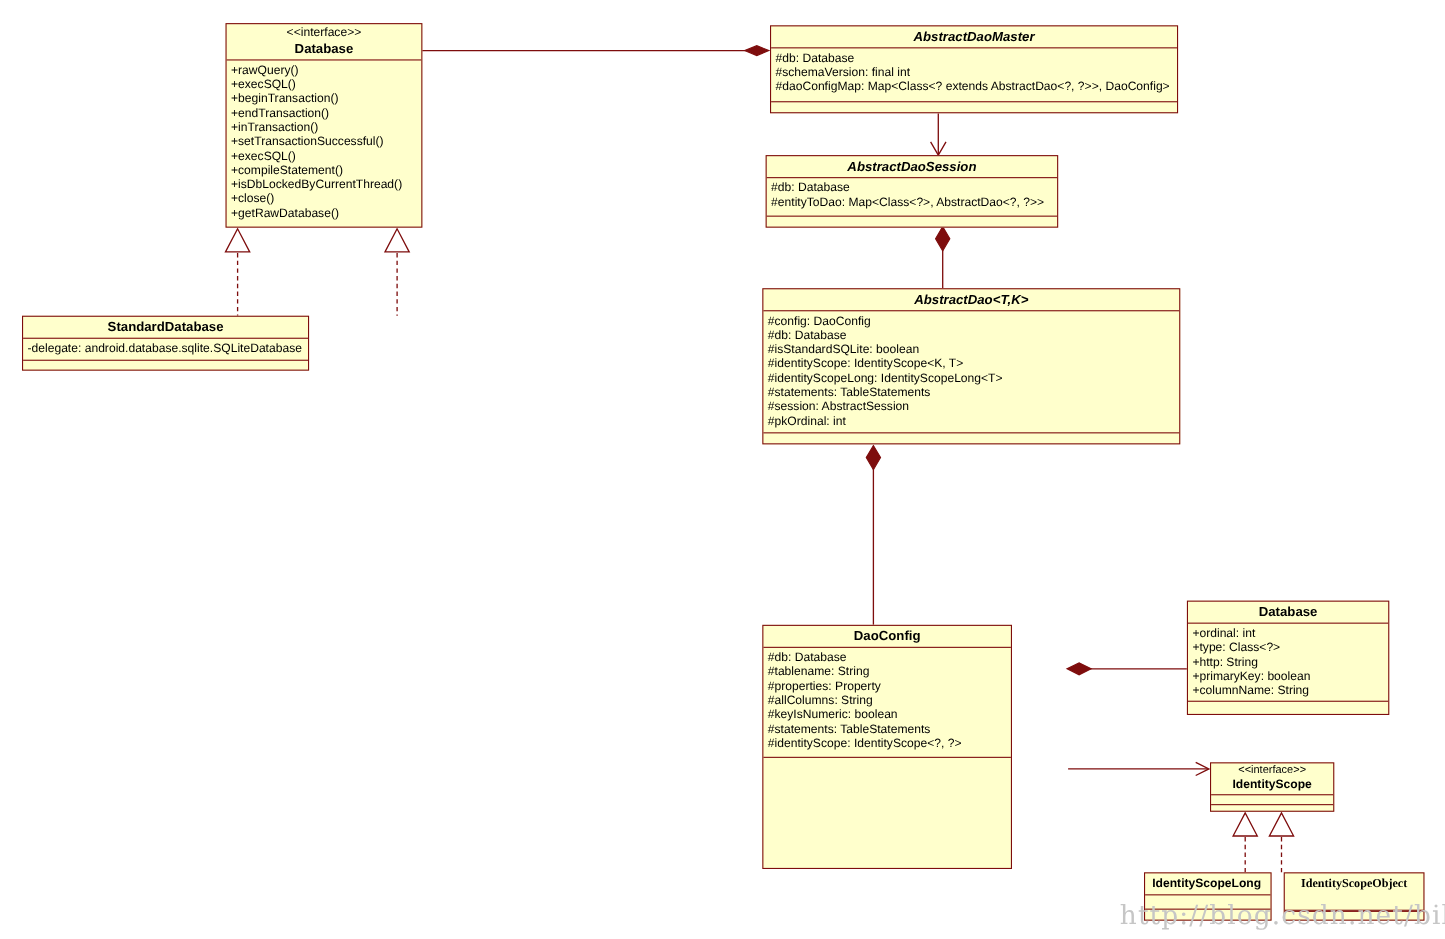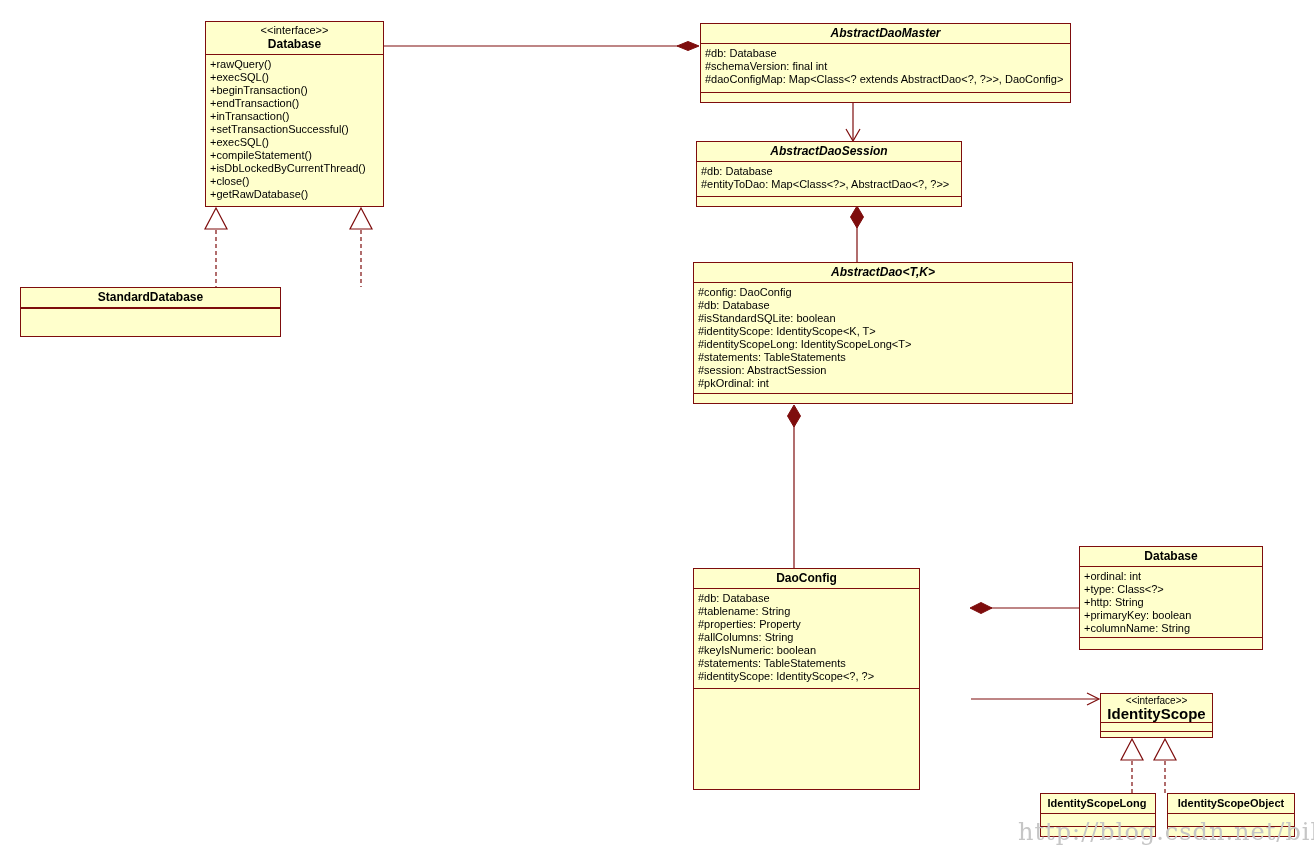--- a/index.html
+++ b/index.html
@@ -136,20 +136,23 @@
         <div class="uml-line">#session: AbstractSession</div>
         <div class="uml-line">#pkOrdinal: int</div>
       </div>
     <div class="cmp-empty" style="height:9px;"></div>
   </div>
 
   <div class="uml-class" style="left:20px; top:287px; width:261px; height:50px;">
     <div class="uml-title">
       <div class="uml-name">StandardDatabase</div>
     </div>
+    <div class="uml-members">
+        <div class="uml-line">-delegate: android.database.sqlite.SQLiteDatabase</div>
+      </div>
     <div class="cmp-empty" style="height:8px;"></div>
   </div>
 
 
   <div class="uml-class" style="left:693px; top:568px; width:227px; height:222px;">
     <div class="uml-title">
       <div class="uml-name">DaoConfig</div>
     </div>
     <div class="uml-members" style="flex:0 0 auto; height:96px;">
         <div class="uml-line">#db: Database</div>
@@ -173,36 +176,36 @@
         <div class="uml-line">+http: String</div>
         <div class="uml-line">+primaryKey: boolean</div>
         <div class="uml-line">+columnName: String</div>
       </div>
     <div class="cmp-empty" style="height:11px;"></div>
   </div>
 
   <div class="uml-class" style="left:1100px; top:693px; width:113px; height:45px;">
     <div class="uml-title" style="padding:1px 2px 2px 2px;">
       <div class="uml-stereotype" style="font-size:10px; line-height:12px;">&lt;&lt;interface&gt;&gt;</div>
-      <div class="uml-name" style="font-size:15px; line-height:13px;">IdentityScope</div>
+      <div class="uml-name" style="font-size:11px; line-height:13px;">IdentityScope</div>
     </div>
     <div style="flex:1 1 auto;"></div>
     <div class="cmp-empty" style="height:5px;"></div>
   </div>
 
   <div class="uml-class" style="left:1040px; top:793px; width:116px; height:44px;">
     <div class="uml-title" style="padding:3px 2px 3px 0;">
       <div class="uml-name" style="font-size:11px; line-height:13px;">IdentityScopeLong</div>
     </div>
     <div style="flex:1 1 auto;"></div>
     <div class="cmp-empty" style="height:9px;"></div>
   </div>
 
   <div class="uml-class" style="left:1167px; top:793px; width:128px; height:44px;">
-    <div class="uml-title" style="padding:3px 2px 3px 2px;">
+    <div class="uml-title" style="padding:3px 2px 17px 2px;font-family:Liberation Serif, serif;">
       <div class="uml-name" style="font-size:11px; line-height:13px;">IdentityScopeObject</div>
     </div>
     <div style="flex:1 1 auto;"></div>
     <div class="cmp-empty" style="height:9px;"></div>
   </div>
 
   <div class="watermark">http://blog.csdn.net/billpig</div>
 </div>
 
 </body></html>

